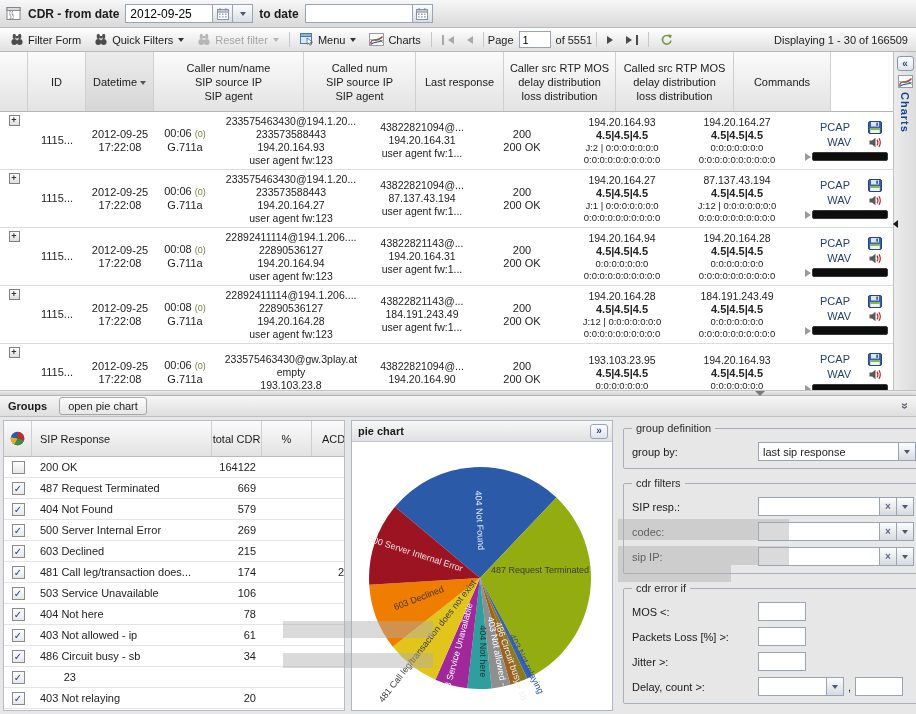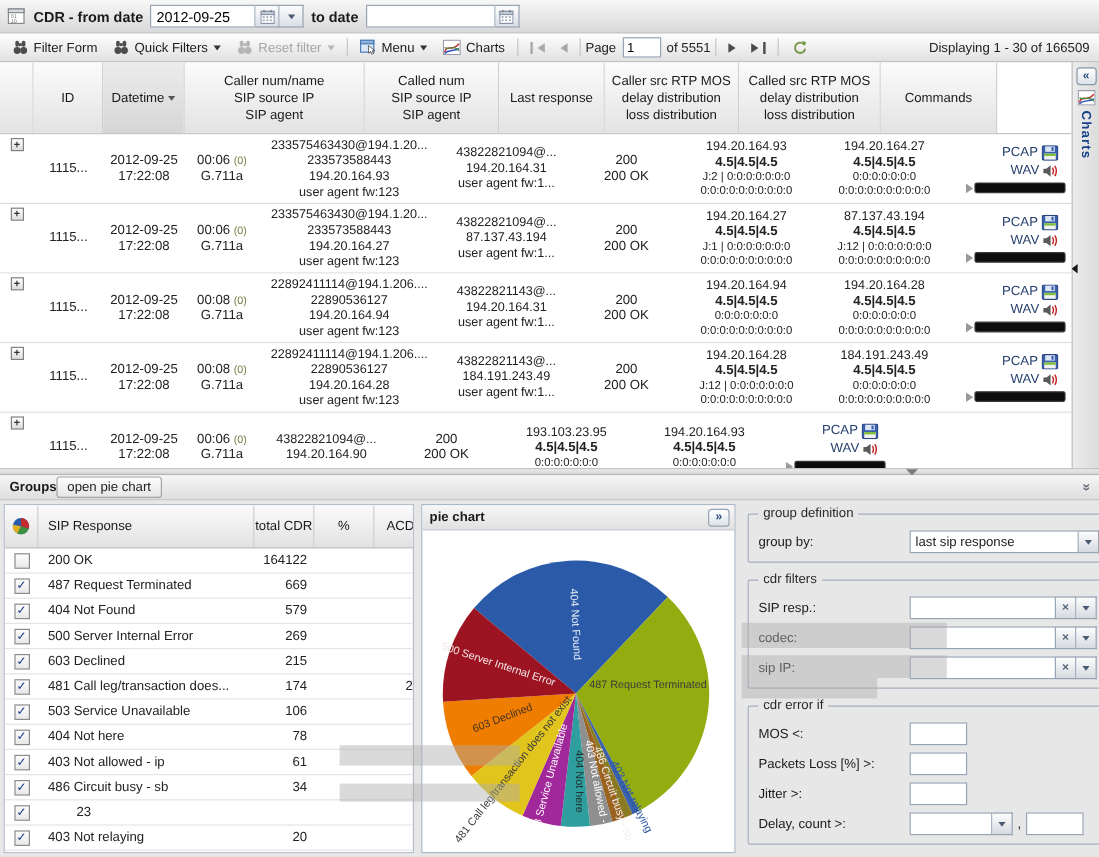--- a/index.html
+++ b/index.html
@@ -48,41 +48,41 @@
   .gc { display:flex; flex-direction:column; justify-content:center; align-items:center; text-align:center; overflow:hidden; line-height:13px; }
   .gc.top { justify-content:flex-start; padding-top:3px; }
   .gc.sm { font-size:10.5px; line-height:13px; }
   .expand { width:11px; height:11px; border:1px solid #808080; background:linear-gradient(#fff,#ddd); font:bold 9px/9px "Liberation Sans",sans-serif;
     color:#333; text-align:center; cursor:pointer; display:inline-block; }
   .pdd { font-size:9px; color:#738246; }
   .ip { font-size:10.5px; }
   .mos { font-weight:bold; font-size:11px; }
   .dist { font-size:9.5px; line-height:12px; }
   .cmd { padding-right:3px; }
-  .cmd-line { display:flex; align-items:center; justify-content:flex-end; gap:3px; width:100%; padding-right:8px; line-height:15px; }
+  .cmd-line { display:flex; align-items:center; justify-content:flex-end; gap:18px; width:100%; padding-right:8px; line-height:15px; }
   .cmd-line a { color:#27416e; cursor:pointer; }
   .audio { display:flex; align-items:center; justify-content:flex-end; gap:1px; width:100%; padding-right:2px; margin-top:2px; }
   .ptri { width:0; height:0; border-top:4px solid transparent; border-bottom:4px solid transparent; border-left:6px solid #9a9a9a; cursor:pointer; }
   .abar { width:76px; height:9px; background:#0d0d0d; border:1px solid #3a3a3a; border-radius:2px; cursor:pointer; }
 
   
   .side-strip { position:absolute; top:52px; right:0; width:23px; height:338px; background:linear-gradient(to right,#ececec,#dcdcdc);
     border-left:1px solid #c0c0c0; display:flex; flex-direction:column; align-items:center; }
   .collapse-btn { width:17px; height:15px; margin-top:4px; border:1px solid #8a98ac; border-radius:3px; background:linear-gradient(#fff,#dde3ea);
     font:bold 10px/12px "Liberation Sans",sans-serif; color:#2a4a7a; text-align:center; cursor:pointer; }
   .vlabel { writing-mode:vertical-rl; font-weight:bold; font-size:11px; color:#15428b; margin-top:4px; letter-spacing:1px; }
   .strip-handle { position:absolute; left:-1px; top:168px; width:0; height:0; border-top:4px solid transparent; border-bottom:4px solid transparent; border-right:5px solid #1a1a1a; cursor:pointer; }
 
   
   .h-splitter { position:absolute; top:390px; left:0; width:916px; height:6px; background:linear-gradient(#ececec,#d4d4d4);
     border-top:1px solid #c2c2c2; border-bottom:1px solid #b5b5b5; cursor:row-resize; }
   .split-handle { position:absolute; left:755px; top:0; width:0; height:0; border-left:5px solid transparent; border-right:5px solid transparent; border-top:5px solid #7a7a7a; }
 
   
-  .groups-bar { position:absolute; top:396px; left:0; width:916px; height:21px; display:flex; align-items:center; gap:0;
+  .groups-bar { position:absolute; top:396px; left:0; width:916px; height:21px; display:flex; align-items:center; gap:12px;
     padding:0 8px; background:linear-gradient(#f6f6f6,#dedede); border-bottom:1px solid #bfbfbf; }
   .gtitle { font-weight:bold; color:#1a1a1a; }
   .open-pie { padding:2px 8px; border:1px solid #a6a6a6; border-radius:3px; background:linear-gradient(#fdfdfd,#e6e6e6);
     font:11px "Liberation Sans",sans-serif; color:#222; cursor:pointer; }
   .gb-collapse { margin-left:auto; display:inline-block; transform:rotate(-90deg); font-weight:bold; font-size:12px; color:#667; cursor:pointer; }
   .groups-body { position:absolute; top:417px; left:0; width:916px; height:297px; background:#e7e7e7; display:flex; padding:3px; }
 
   
   .sip-table { width:342px; flex:none; background:#fff; border:1px solid #b5bdc9; overflow:hidden; }
   .sip-header { display:flex; height:36px; background:linear-gradient(#fbfbfb,#e2e2e2); border-bottom:1px solid #b9b9b9; align-items:center; }
@@ -576,20 +576,25 @@
           </div>
           <div class="gc w1">1115...</div>
           <div class="gc w2">
             <div>2012-09-25</div>
             <div>17:22:08</div>
           </div>
           <div class="gc w3">
             <div>00:06 <span class="pdd">(0)</span></div>
             <div>G.711a</div>
           </div>
+          <div class="gc w4 sm">
+            <div>233575463430@gw.3play.at</div>
+            <div>empty</div>
+            <div>193.103.23.8</div>
+          </div>
           <div class="gc w5 sm">
             <div>43822821094@...</div>
             <div>194.20.164.90</div>
           </div>
           <div class="gc w6">
             <div>200</div>
             <div>200 OK</div>
           </div>
           <div class="gc w7">
             <div class="ip">193.103.23.95</div>

